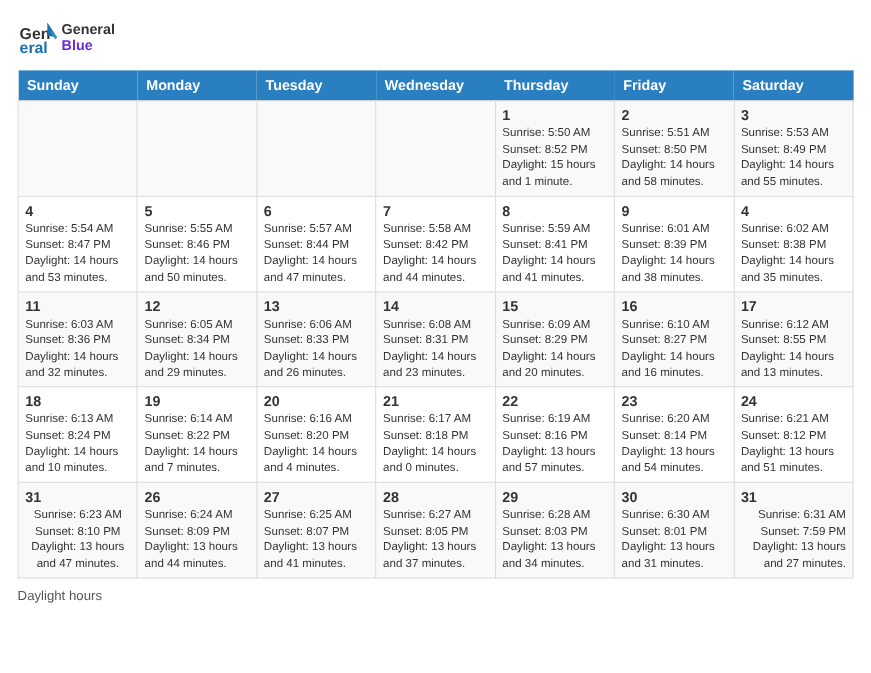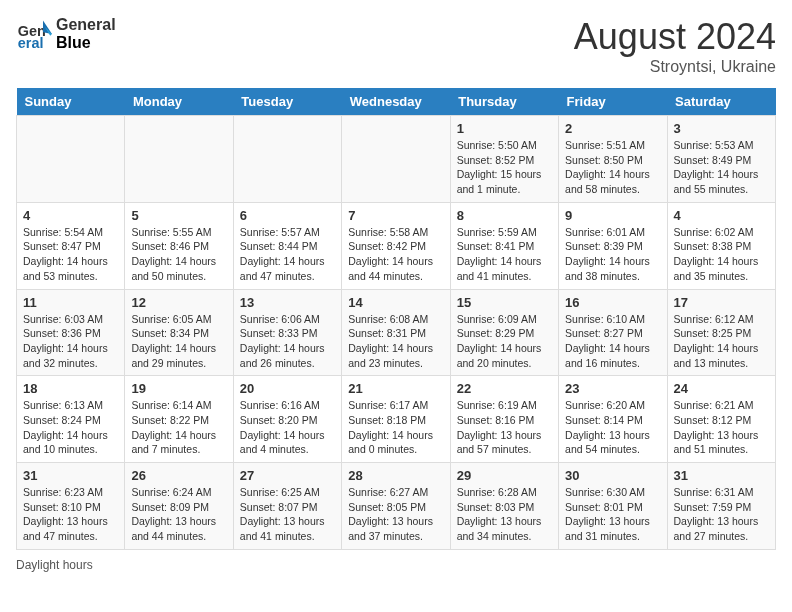--- a/index.html
+++ b/index.html
@@ -16,26 +16,26 @@
       align-items: flex-start;
       margin-bottom: 12px;
     }
     .logo {
       display: flex;
       align-items: center;
     }
     .logo-text {
       display: flex;
       flex-direction: column;
-      font-size: 16px;
+      font-size: 13px;
       font-weight: bold;
       line-height: 1.1;
     }
     .logo-general { color: #333; }
-    .logo-blue { color: #000000; }
+    .logo-blue { color: #6d28d9; }
     .logo-icon {
       width: 36px;
       height: 36px;
       margin-right: 4px;
     }
     .title-block {
       text-align: right;
     }
     .month-title {
       font-size: 36px;
@@ -101,24 +101,20 @@
       <text x="2" y="22" font-size="16" font-weight="bold" fill="#333">Gen</text>
       <text x="2" y="36" font-size="16" font-weight="bold" fill="#1a6faf">eral</text>
       <polygon points="30,5 40,20 30,18" fill="#1a6faf"></polygon>
       <polygon points="32,12 40,20 38,22" fill="#2a9fd6"></polygon>
     </svg>
     <div class="logo-text">
       <span class="logo-general">General</span>
       <span class="logo-blue">Blue</span>
     </div>
   </div>
-  <div class="title-block">
-    <div class="month-title">August 2024</div>
-    <div class="location">Stroyntsi, Ukraine</div>
-  </div>
 </div>
 
 <table>
   <thead>
     <tr>
     <th>Sunday</th>
         <th>Monday</th>
         <th>Tuesday</th>
         <th>Wednesday</th>
         <th>Thursday</th>
@@ -244,21 +240,21 @@
         <td>
           <span class="day-number">16</span>
           <div class="day-info" style="white-space: pre-line;">Sunrise: 6:10 AM
 Sunset: 8:27 PM
 Daylight: 14 hours
 and 16 minutes.</div>
         </td>
         <td>
           <span class="day-number">17</span>
           <div class="day-info" style="white-space: pre-line;">Sunrise: 6:12 AM
-Sunset: 8:25 PM
+Sunset: 8:55 PM
 Daylight: 14 hours
 and 13 minutes.</div>
         </td>
       </tr>
       <tr>
         <td>
           <span class="day-number">18</span>
           <div class="day-info" style="white-space: pre-line;">Sunrise: 6:13 AM
 Sunset: 8:24 PM
 Daylight: 14 hours
@@ -303,21 +299,21 @@
           <span class="day-number">24</span>
           <div class="day-info" style="white-space: pre-line;">Sunrise: 6:21 AM
 Sunset: 8:12 PM
 Daylight: 13 hours
 and 51 minutes.</div>
         </td>
       </tr>
       <tr>
         <td>
           <span class="day-number">31</span>
-          <div class="day-info" style="white-space: pre-line;">Sunrise: 6:23 AM
+          <div class="day-info" style="white-space: pre-line; text-align: center;">Sunrise: 6:23 AM
 Sunset: 8:10 PM
 Daylight: 13 hours
 and 47 minutes.</div>
         </td>
         <td>
           <span class="day-number">26</span>
           <div class="day-info" style="white-space: pre-line;">Sunrise: 6:24 AM
 Sunset: 8:09 PM
 Daylight: 13 hours
 and 44 minutes.</div>
@@ -345,21 +341,21 @@
         </td>
         <td>
           <span class="day-number">30</span>
           <div class="day-info" style="white-space: pre-line;">Sunrise: 6:30 AM
 Sunset: 8:01 PM
 Daylight: 13 hours
 and 31 minutes.</div>
         </td>
         <td>
           <span class="day-number">31</span>
-          <div class="day-info" style="white-space: pre-line;">Sunrise: 6:31 AM
+          <div class="day-info" style="white-space: pre-line; text-align: right;">Sunrise: 6:31 AM
 Sunset: 7:59 PM
 Daylight: 13 hours
 and 27 minutes.</div>
         </td>
       </tr>
     </tbody>
 </table>
 
 <div class="footer">
   <span>Daylight hours</span>

